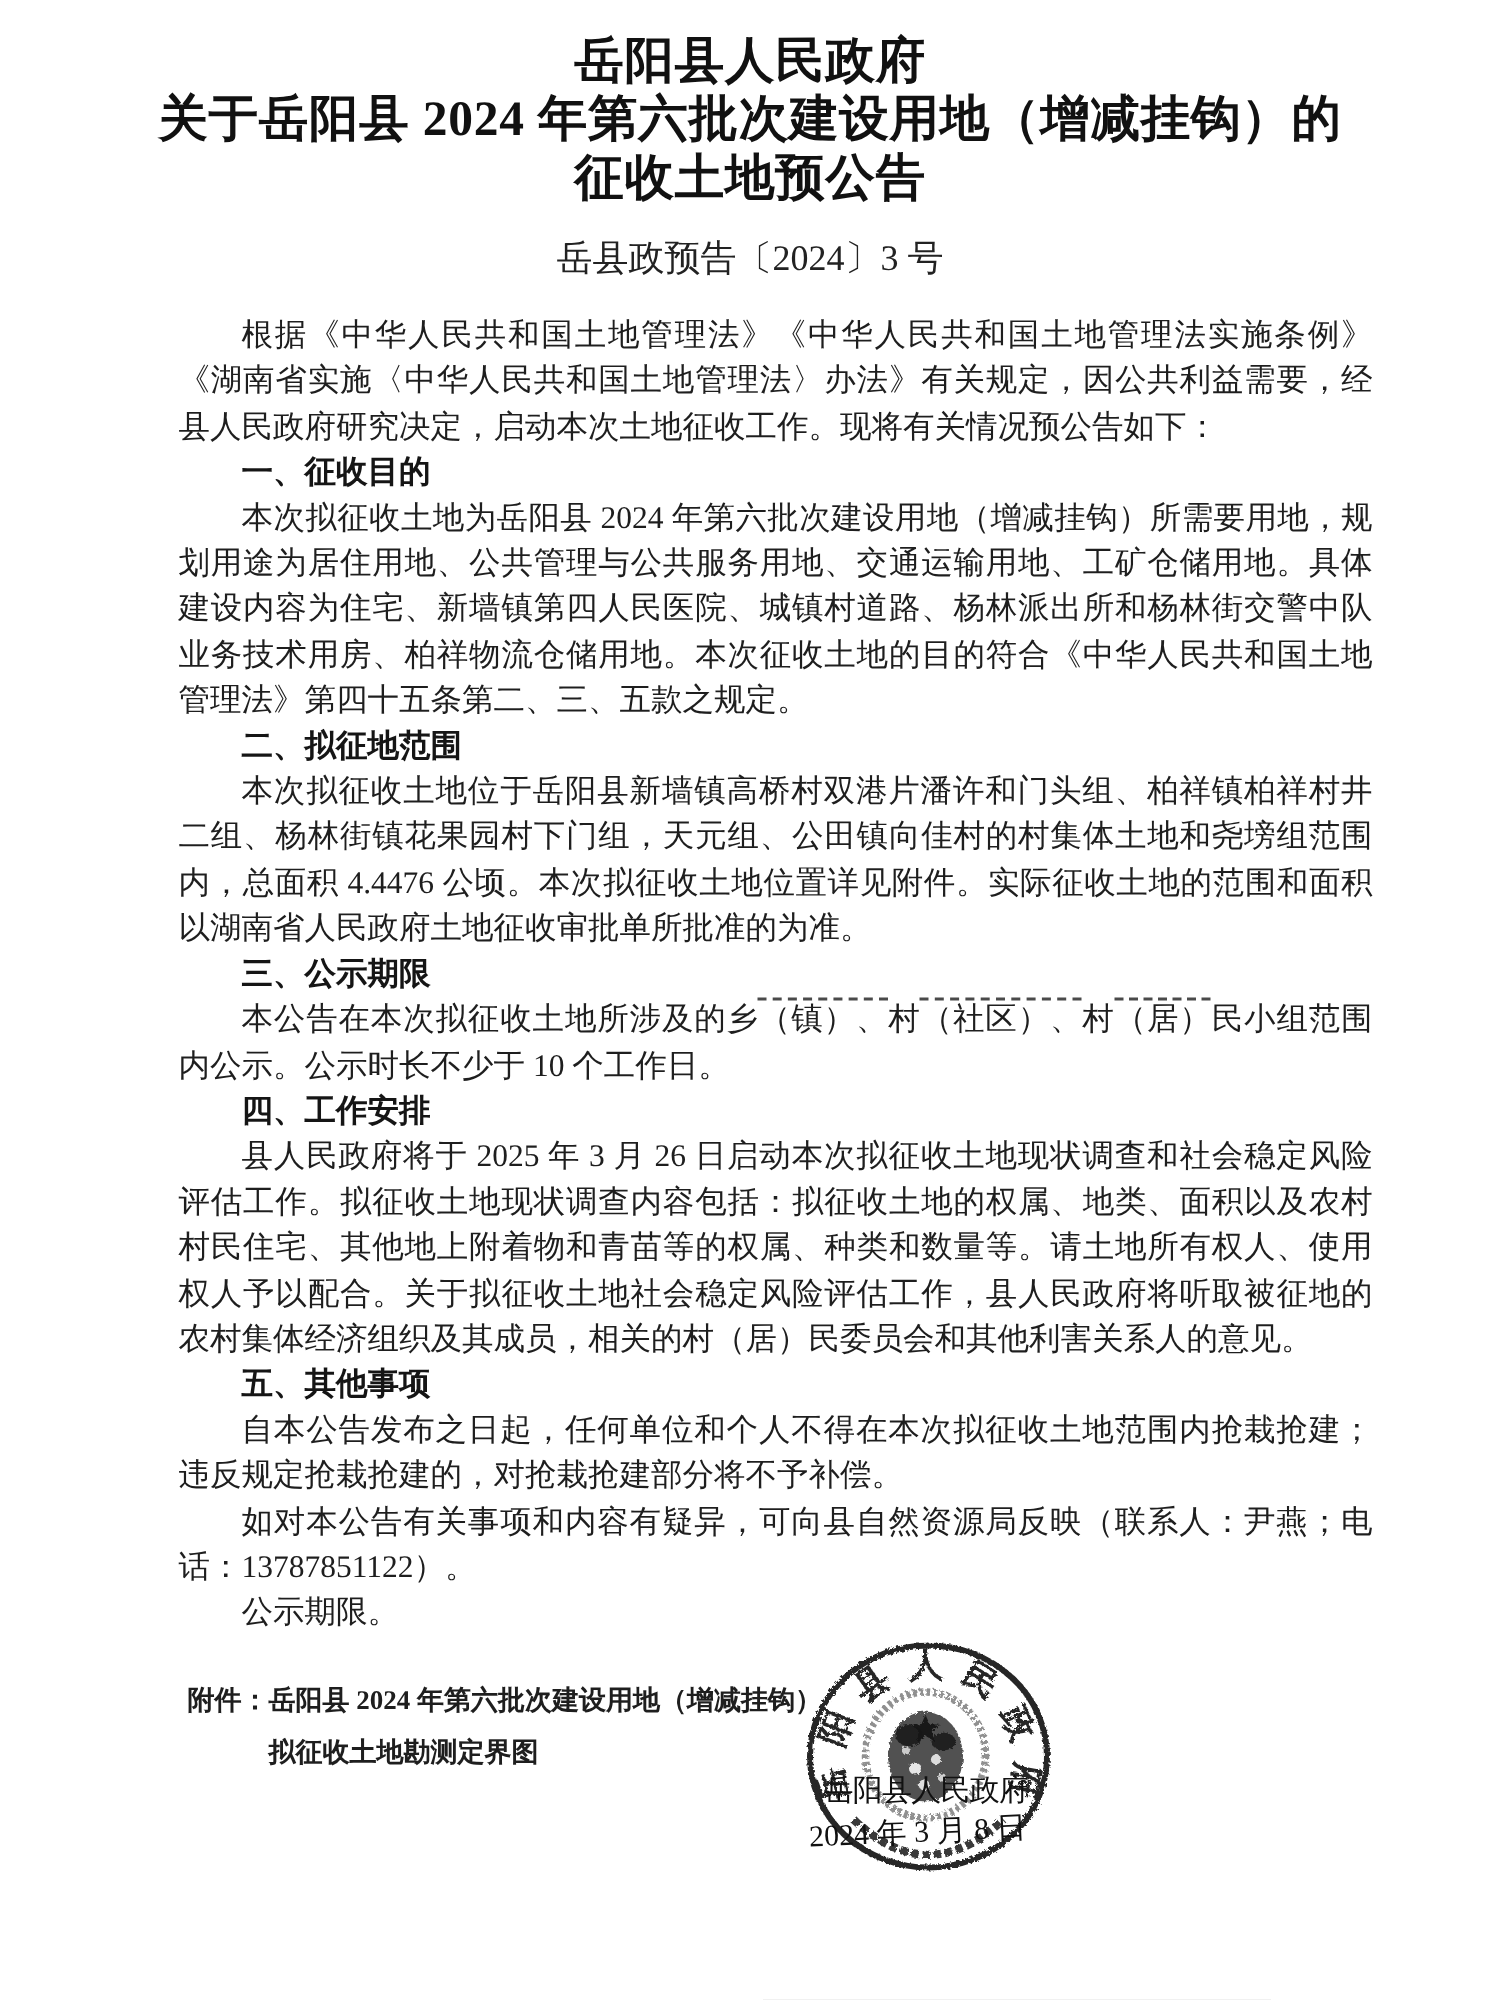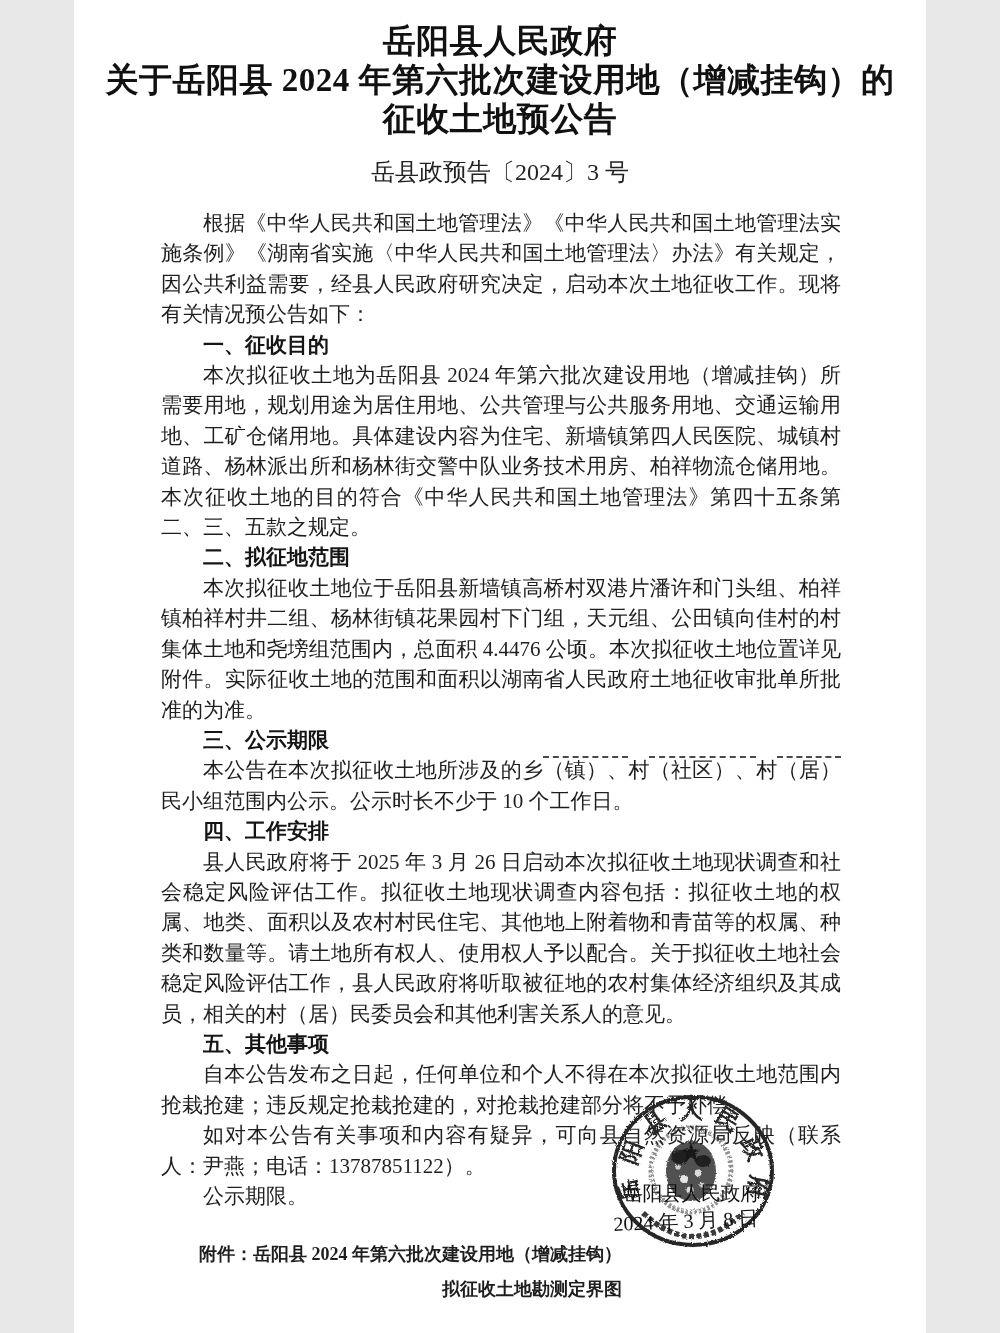--- a/index.html
+++ b/index.html
@@ -1,18 +1,18 @@
 <!DOCTYPE html>
 <html><head>
 <meta charset="utf-8">
 <style>
   html,body { margin:0; padding:0; background:#e8e8e8; }
   .page {
     position:relative;
-    width:852px; height:1333px;
+    width:1000px; height:1333px;
     margin:0 auto;
     background:#ffffff;
     color:#1e1e1e;
     font-family:"Liberation Serif", serif;
     overflow:hidden;
   }
   
   .title-block {
     padding-top:22px;
     text-align:center;
@@ -23,21 +23,21 @@
     letter-spacing:0.5px;
   }
   .doc-number {
     margin-top:17px;
     text-align:center;
     font-size:24px;
     color:#222;
   }
   
   .content {
-    margin:20px 85px 0 87px;
+    margin:20px 85px 0 119px;
     font-size:21px;
     line-height:30.4px;
     text-align:justify;
     text-justify:inter-ideograph;
   }
   .content p { margin:0; text-indent:2em; }
   .sec-heading {
     margin:0;
     text-indent:2em;
     font-size:21px;
@@ -52,21 +52,21 @@
   }
   
   .attachment {
     margin:26px 0 0 125px;
     display:flex;
     font-size:18px;
     line-height:35px;
     font-weight:bold;
   }
   .attachment .att-label { white-space:nowrap; }
-  .attachment .att-lines div { margin:0;text-align:right; }
+  .attachment .att-lines div { margin:0; }
   
   .sig-issuer {
     position:absolute;
     left:549px; top:1180px;
     font-size:20px;
     letter-spacing:-0.5px;
     color:#111;
     white-space:nowrap;
     z-index:3;
   }

